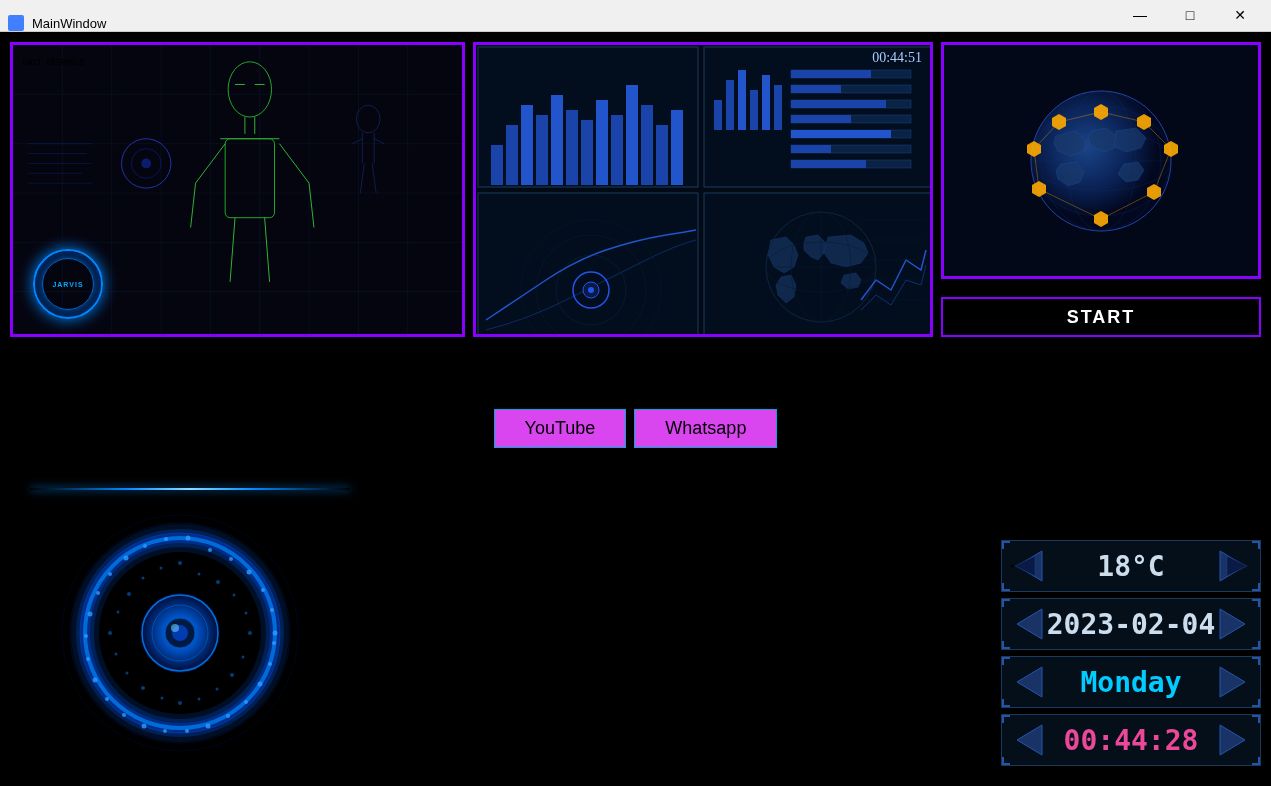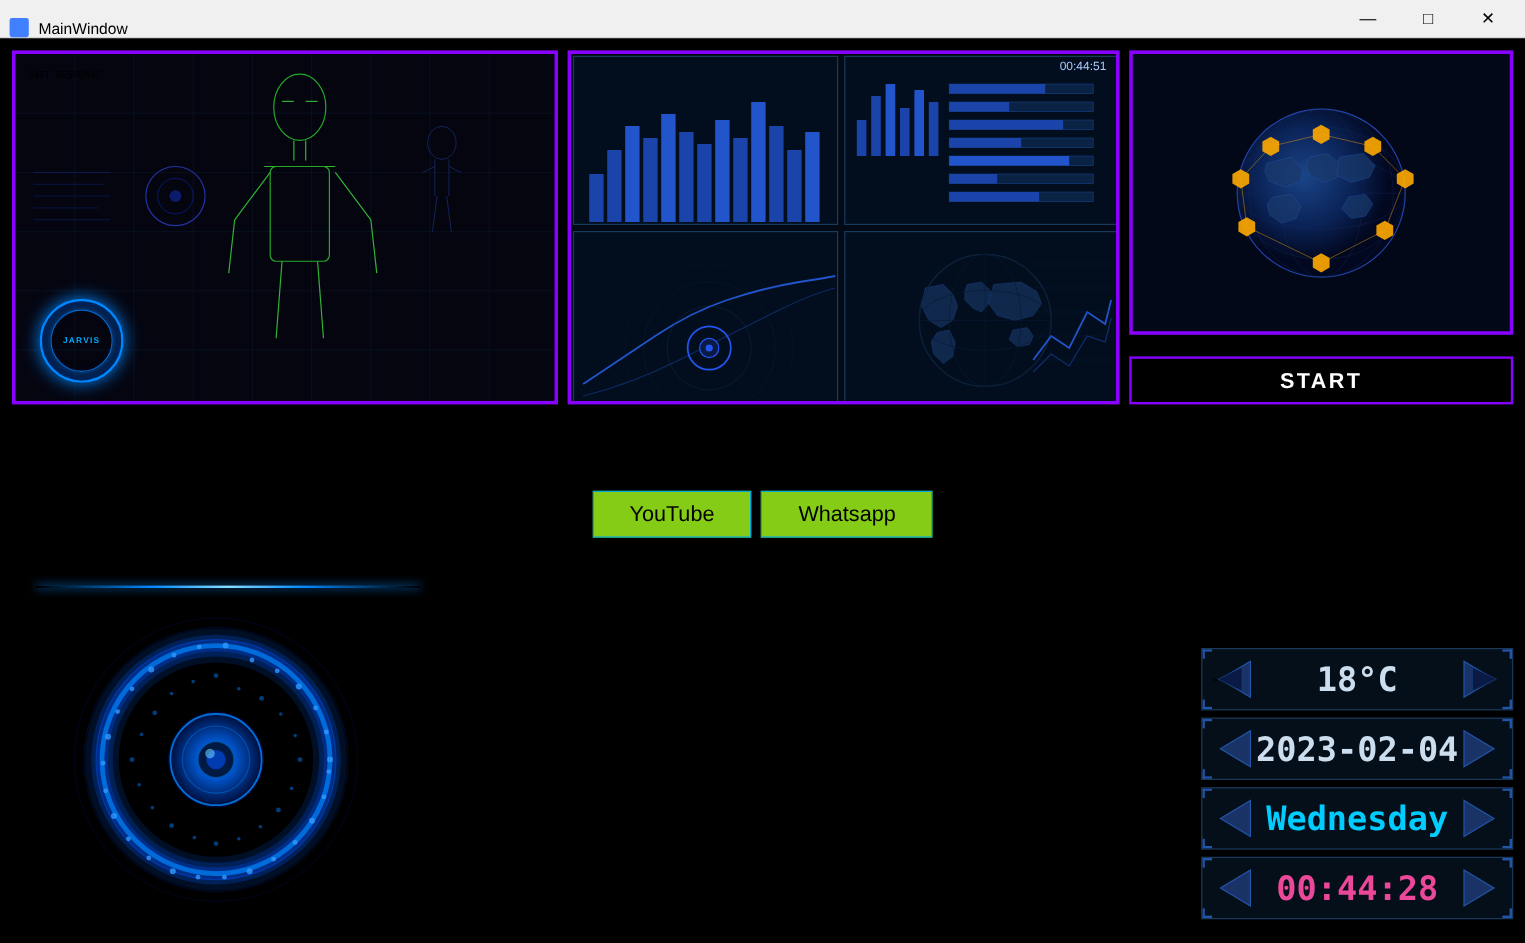--- a/index.html
+++ b/index.html
@@ -167,23 +167,23 @@
       width: 100%;
       height: 100%;
       background: #020b15;
       position: relative;
     }
 
     .dashboard-time {
       position: absolute;
       top: 5px;
       right: 8px;
-      font-size: 10px;
+      font-size: 14px;
       color: #aaccff;
-      font-family: Liberation Sans, sans-serif;
+      font-family: Liberation Serif, serif;
     }
 
     
     .earth-panel {
       width: 100%;
       height: 100%;
       background: #030818;
       position: relative;
       display: flex;
       align-items: center;
@@ -210,21 +210,21 @@
     .app-buttons-row {
       display: flex;
       flex-direction: row;
       justify-content: center;
       align-items: center;
       gap: 8px;
       padding: 10px 0 5px 0;
     }
 
     .app-btn {
-      background: #84cc16;
+      background: #d946ef;
       border: 1px solid #00aadd;
       color: #000;
       font-size: 18px;
       font-weight: normal;
       padding: 8px 30px;
       cursor: pointer;
       min-width: 120px;
       text-align: center;
     }
 
@@ -789,21 +789,21 @@
         <div class="info-panel">
           <div class="corner-tl"></div>
           <div class="corner-tr"></div>
           <div class="corner-bl"></div>
           <div class="corner-br"></div>
           <div class="bracket-left">
             <svg width="40" height="40" viewBox="0 0 40 40">
               <polygon points="35,5 10,20 35,35" fill="#1a3366" stroke="#2255aa" stroke-width="1"></polygon>
             </svg>
           </div>
-          <span class="info-panel-value day">Wednesday</span>
+          <span class="info-panel-value day">Monday</span>
           <div class="bracket-right">
             <svg width="40" height="40" viewBox="0 0 40 40">
               <polygon points="5,5 30,20 5,35" fill="#1a3366" stroke="#2255aa" stroke-width="1"></polygon>
             </svg>
           </div>
         </div>
 
         <div class="info-panel">
           <div class="corner-tl"></div>
           <div class="corner-tr"></div>

